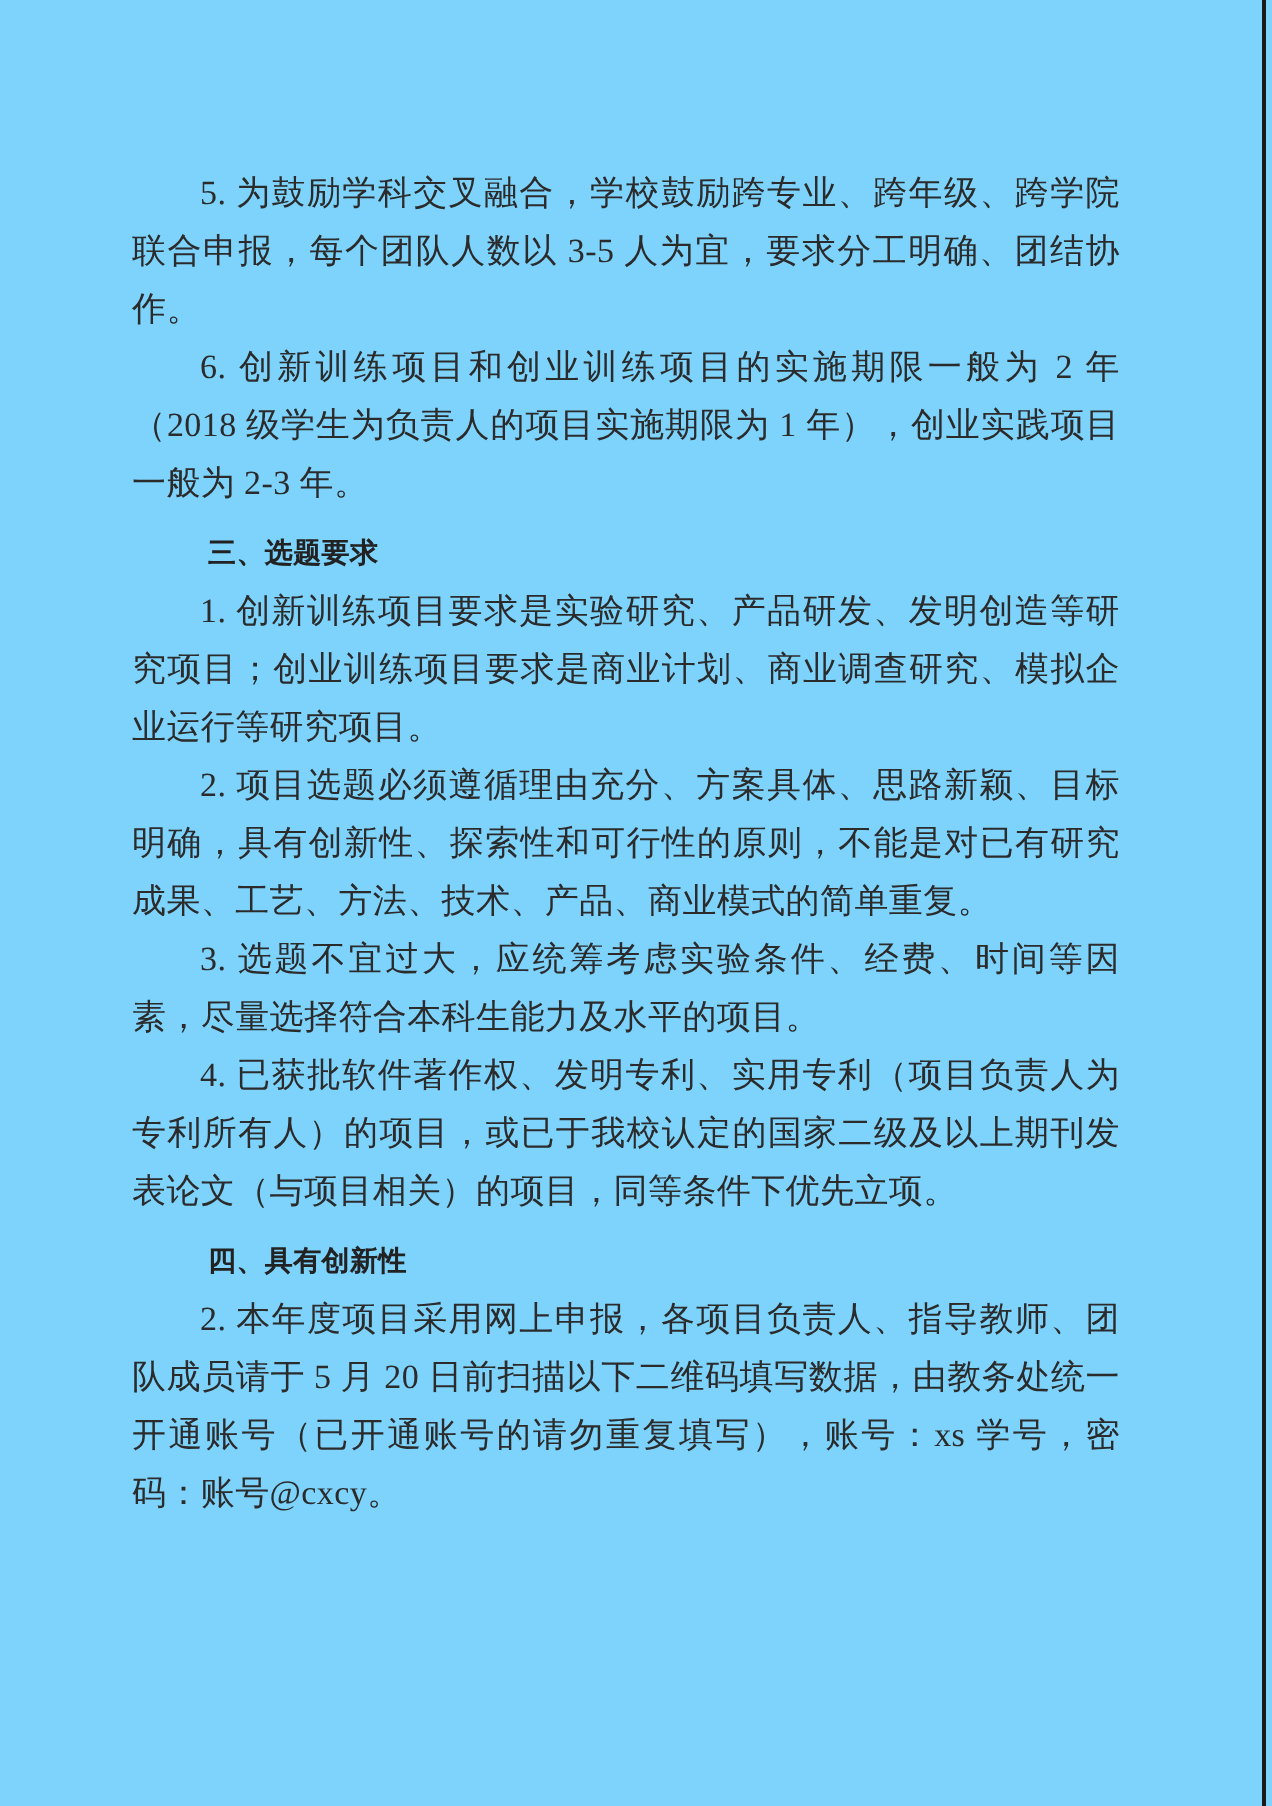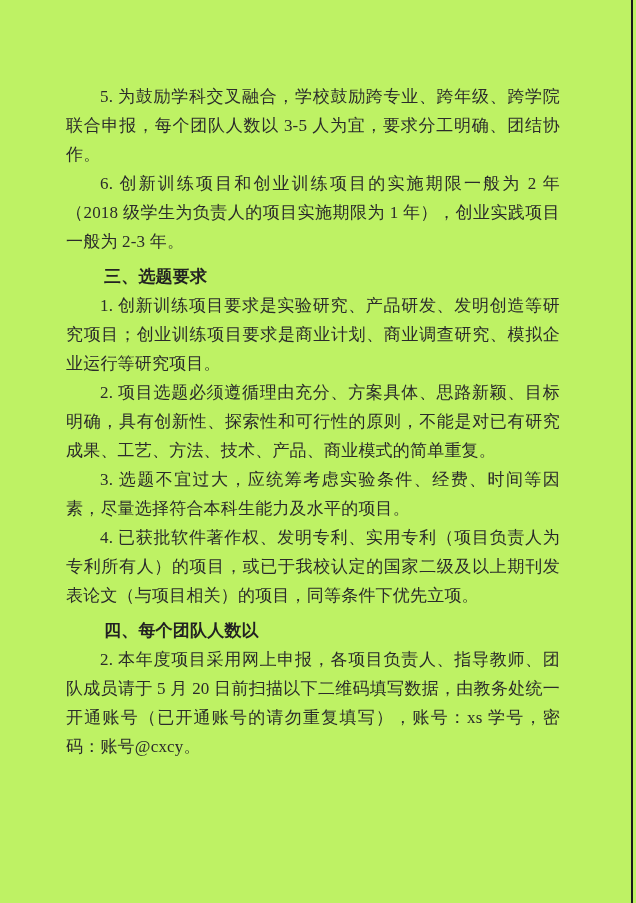--- a/index.html
+++ b/index.html
@@ -10,21 +10,21 @@
     width: 636px;
     height: 903px;
     background: #ffffff;
     position: relative;
     overflow: hidden;
     font-family: "Liberation Serif", "DejaVu Serif", serif;
   }
   .page {
     position: absolute;
     inset: 0;
-    background: #bef264;
+    background: #7dd3fc;
   }
   .content {
     position: absolute;
     left: 66px;
     top: 82px;
     width: 494px;
   }
   .para {
     margin: 0;
     font-size: 17px;
@@ -33,21 +33,21 @@
     letter-spacing: 0.2px;
   }
   .para.body {
     text-align: justify;
     text-justify: inter-character;
     text-indent: 34px;
   }
   .para.heading {
     font-family: "Liberation Sans", "DejaVu Sans", sans-serif;
     font-weight: 700;
-    font-size: 17px;
+    font-size: 14px;
     text-indent: 38px;
     margin-top: 6px;
     color: #222222;
   }
   .right-border {
     position: absolute;
     top: 0;
     right: 3px;
     width: 2px;
     height: 903px;
@@ -59,17 +59,17 @@
 
 <div class="page">
   <div class="content">
     <p class="para body">5. 为鼓励学科交叉融合，学校鼓励跨专业、跨年级、跨学院联合申报，每个团队人数以 3-5 人为宜，要求分工明确、团结协作。</p>
     <p class="para body">6. 创新训练项目和创业训练项目的实施期限一般为 2 年（2018 级学生为负责人的项目实施期限为 1 年），创业实践项目一般为 2-3 年。</p>
     <p class="para heading">三、选题要求</p>
     <p class="para body">1. 创新训练项目要求是实验研究、产品研发、发明创造等研究项目；创业训练项目要求是商业计划、商业调查研究、模拟企业运行等研究项目。</p>
     <p class="para body">2. 项目选题必须遵循理由充分、方案具体、思路新颖、目标明确，具有创新性、探索性和可行性的原则，不能是对已有研究成果、工艺、方法、技术、产品、商业模式的简单重复。</p>
     <p class="para body">3. 选题不宜过大，应统筹考虑实验条件、经费、时间等因素，尽量选择符合本科生能力及水平的项目。</p>
     <p class="para body">4. 已获批软件著作权、发明专利、实用专利（项目负责人为专利所有人）的项目，或已于我校认定的国家二级及以上期刊发表论文（与项目相关）的项目，同等条件下优先立项。</p>
-    <p class="para heading">四、每个团队人数以</p>
+    <p class="para heading">四、具有创新性</p>
     <p class="para body">2. 本年度项目采用网上申报，各项目负责人、指导教师、团队成员请于 5 月 20 日前扫描以下二维码填写数据，由教务处统一开通账号（已开通账号的请勿重复填写），账号：xs 学号，密码：账号@cxcy。</p>
   </div>
   <div class="right-border"></div>
 </div>
 
 </body></html>

